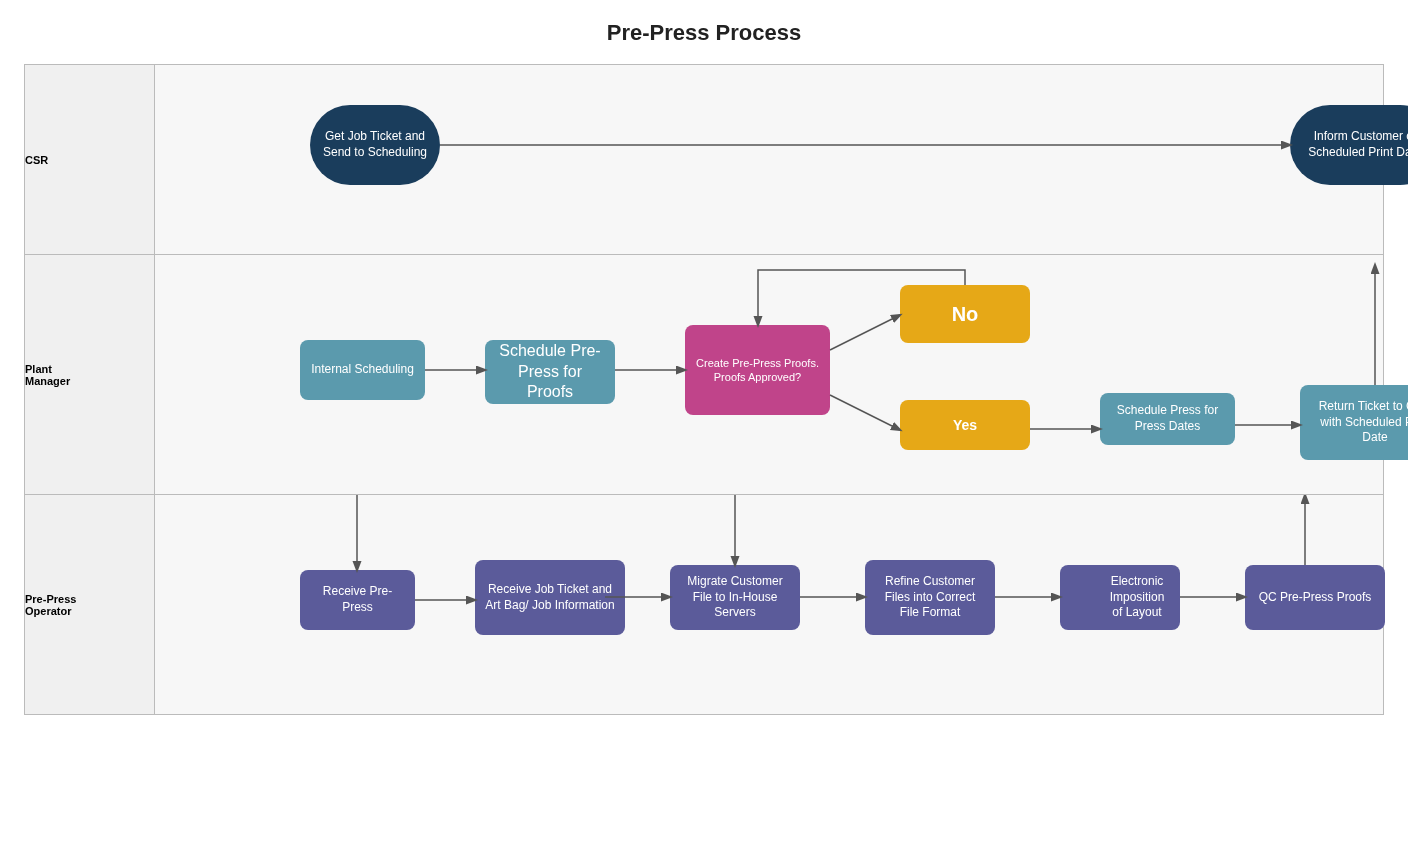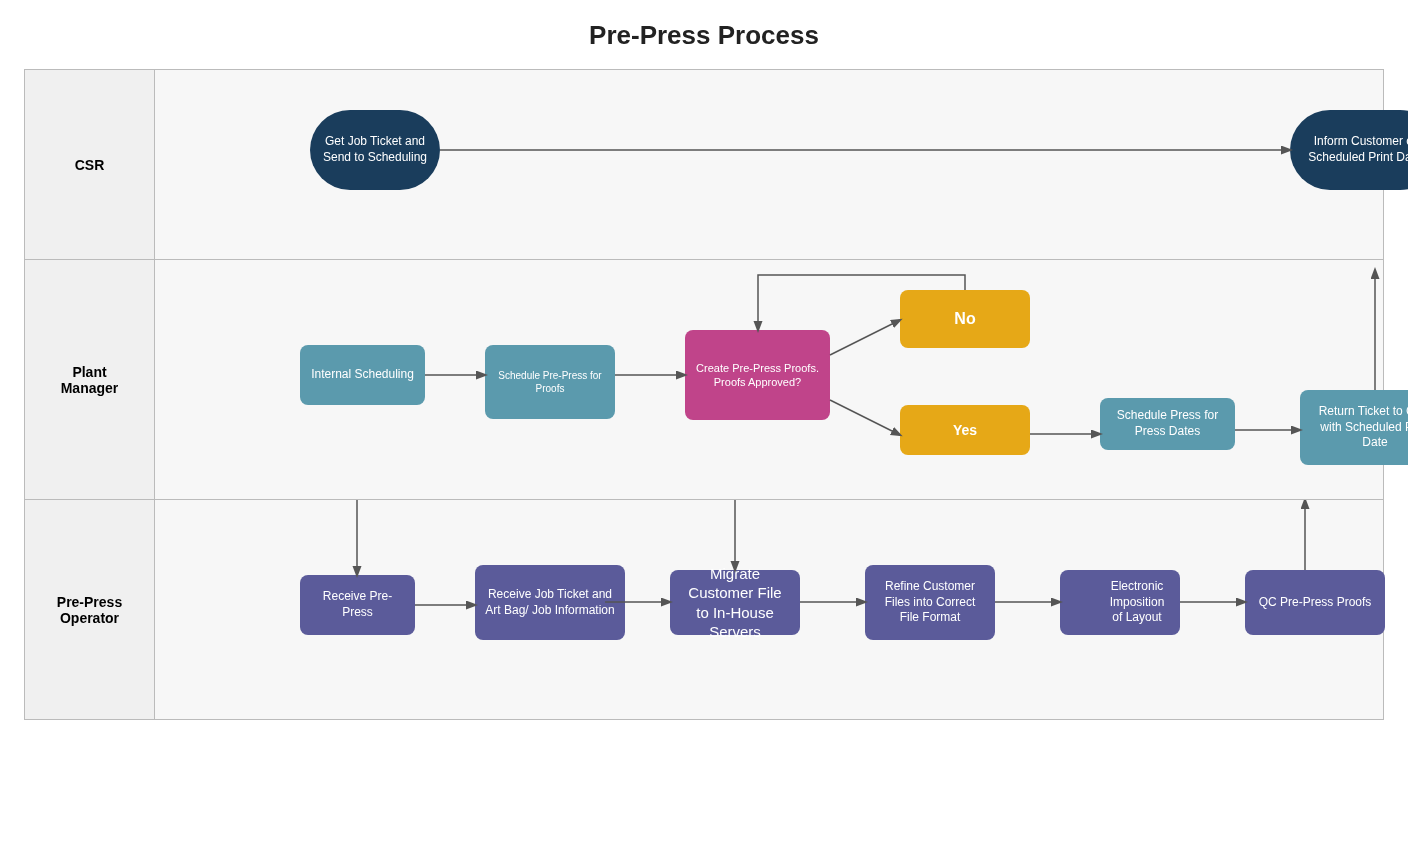--- a/index.html
+++ b/index.html
@@ -10,42 +10,42 @@
       justify-content: center;
       align-items: flex-start;
       padding: 20px;
     }
     .diagram-container {
       width: 1360px;
       background: #fff;
     }
     .diagram-title {
       text-align: center;
-      font-size: 26px;
+      font-size: 22px;
       font-weight: bold;
       margin-bottom: 18px;
       color: #222;
     }
     .swim-table {
       width: 100%;
       border-collapse: collapse;
       border: 1.5px solid #bbb;
     }
     .swim-table td, .swim-table th {
       border: 1.5px solid #bbb;
       vertical-align: middle;
     }
     .lane-label {
       width: 130px;
       min-width: 130px;
       background: #f0f0f0;
       font-weight: bold;
-      font-size: 14px;
+      font-size: 11px;
       padding: 12px 0;
-      text-align: center;
+      text-align: left;
       vertical-align: middle;
     }
     .lane-content {
       padding: 18px 10px;
       background: #f7f7f7;
       position: relative;
       height: 200px;
     }
     .lane-content-tall {
       height: 240px;
@@ -131,29 +131,29 @@
     </tr>
 
     <tr>
       <td class="lane-label"><strong>Plant<br>Manager</strong></td>
       <td class="lane-content lane-content-tall" style="height:240px; position:relative;">
 
         <div class="node node-rect-teal" style="left:145px; top:85px; width:125px; height:60px; font-size:12px;">
           Internal Scheduling
         </div>
 
-        <div class="node node-rect-teal" style="left:330px; top:85px; width:130px; height:74px; font-size:10px;">
+        <div class="node node-rect-teal" style="left:330px; top:85px; width:130px; height:64px; font-size:16px;">
           Schedule Pre-Press for Proofs
         </div>
 
         <div class="node node-diamond-pink" style="left:530px; top:70px; width:145px; height:90px; font-size:11px;">
           Create Pre-Press Proofs. Proofs Approved?
         </div>
 
-        <div class="node node-rect-orange" style="left:745px; top:30px; width:130px; height:58px; font-size:16px; font-weight:bold;">
+        <div class="node node-rect-orange" style="left:745px; top:30px; width:130px; height:58px; font-size:20px; font-weight:bold;">
           No
         </div>
 
         <div class="node node-rect-orange" style="left:745px; top:145px; width:130px; height:50px; font-size:14px; font-weight:bold;">
           Yes
         </div>
 
         <div class="node node-rect-teal" style="left:945px; top:138px; width:135px; height:52px; font-size:12px;">
           Schedule Press for Press Dates
         </div>
@@ -196,21 +196,21 @@
       <td class="lane-content lane-content-prepress" style="height:220px; position:relative;">
 
         <div class="node node-rect-purple" style="left:145px; top:75px; width:115px; height:60px; font-size:12px;">
           Receive Pre-Press
         </div>
 
         <div class="node node-rect-purple" style="left:320px; top:65px; width:150px; height:75px; font-size:12px;">
           Receive Job Ticket and Art Bag/ Job Information
         </div>
 
-        <div class="node node-rect-purple" style="left:515px; top:70px; width:130px; height:65px; font-size:15px;">
+        <div class="node node-rect-purple" style="left:515px; top:70px; width:130px; height:65px; font-size:12px;">
           Migrate Customer File to In-House Servers
         </div>
 
         <div class="node node-rect-purple" style="left:710px; top:65px; width:130px; height:75px; font-size:12px;">
           Refine Customer Files into Correct File Format
         </div>
 
         <div class="node node-rect-purple" style="left:905px; top:70px; width:120px; height:65px; font-size:12px;padding-left:44px;">
           Electronic Imposition of Layout
         </div>

